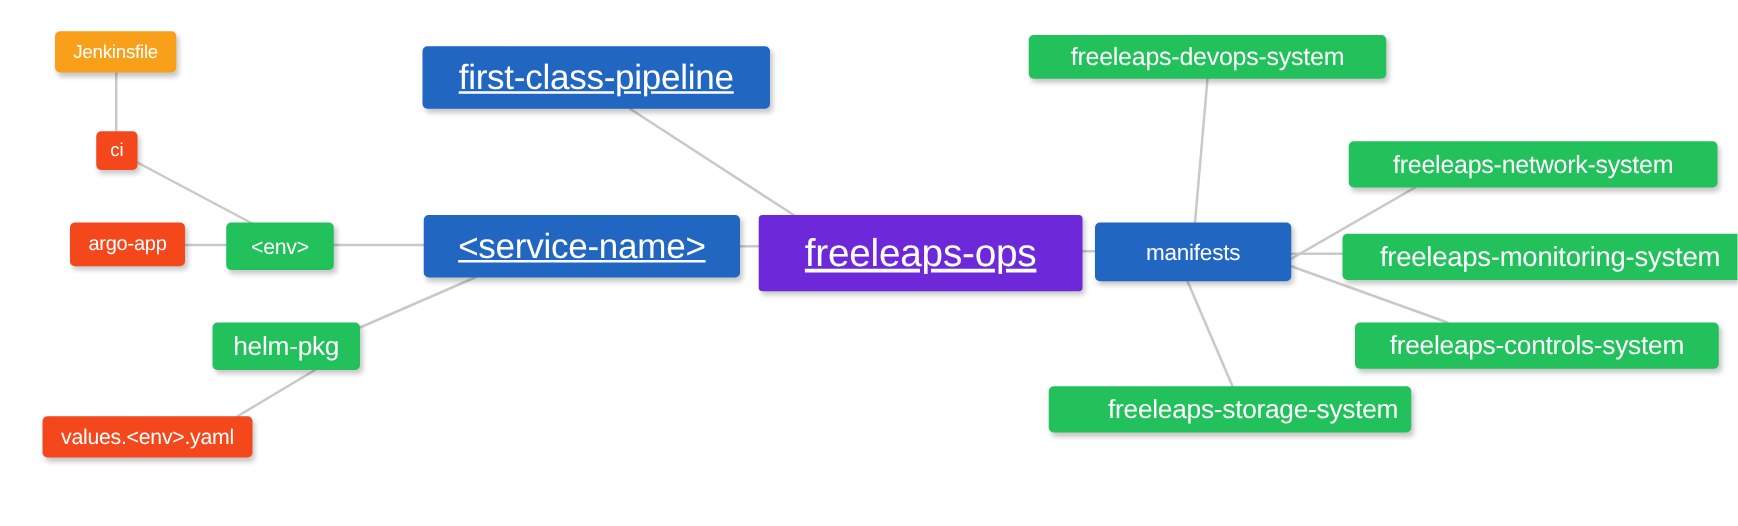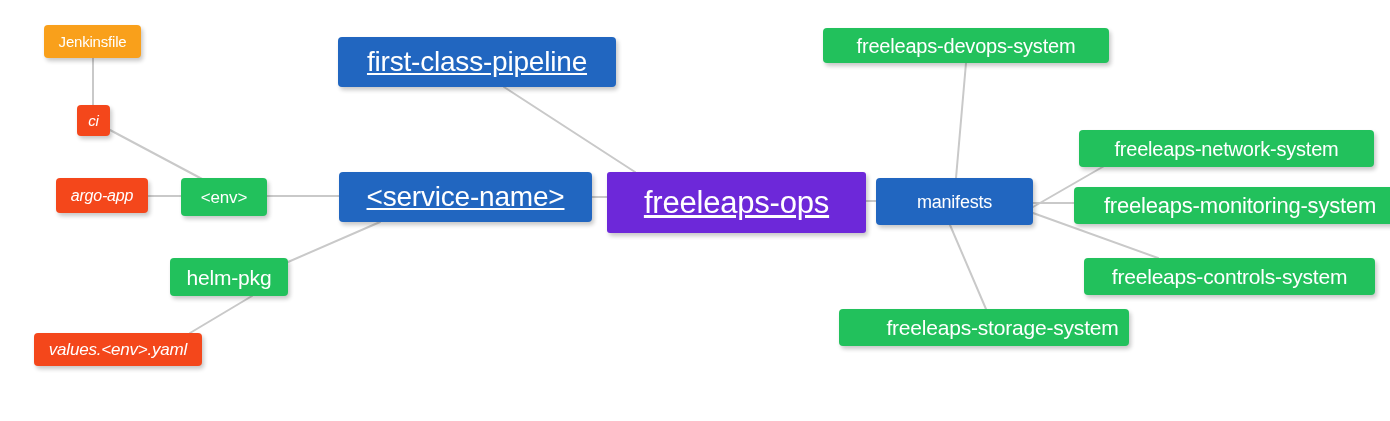--- a/index.html
+++ b/index.html
@@ -21,21 +21,21 @@
     white-space:nowrap;
     line-height:1;
     letter-spacing:-0.2px;
     box-shadow:2px 3px 4px rgba(0,0,0,0.22);
     z-index:2;
   }
   .n-root   { background:#6d28d9; border-radius:3px;text-decoration:underline; }
   .n-blue   { background:#2166c0; }
   .n-green  { background:#22c15c; }
   .n-orange { background:#f9a01b; }
-  .n-red    { background:#f4471b;font-style:italic; }
+  .n-red    { background:#f4471b; }
 </style>
 </head>
 <body>
 
 <div id="canvas">
   <svg id="edges" width="1390" height="421" viewBox="0 0 1390 421">
       <line x1="69" y1="58" x2="69" y2="105" stroke="#c9c9c9" stroke-width="2" stroke-linecap="round"></line>
       <line x1="86" y1="130" x2="180" y2="180" stroke="#c9c9c9" stroke-width="2" stroke-linecap="round"></line>
       <line x1="124" y1="196" x2="157" y2="196" stroke="#c9c9c9" stroke-width="2" stroke-linecap="round"></line>
       <line x1="243" y1="196" x2="315" y2="196" stroke="#c9c9c9" stroke-width="2" stroke-linecap="round"></line>
@@ -55,18 +55,18 @@
       <div class="node n-red" style="left: 53px; top: 105px; width: 33px; height: 31px; font-size: 15px;">ci</div>
       <div class="node n-red" style="left: 32px; top: 178px; width: 92px; height: 35px; font-size: 16px;">argo-app</div>
       <div class="node n-green" style="left: 157px; top: 178px; width: 86px; height: 38px; font-size: 17px;">&lt;env&gt;</div>
       <div class="node n-green" style="left: 146px; top: 258px; width: 118px; height: 38px; font-size: 21px;">helm-pkg</div>
       <div class="node n-red" style="left: 10px; top: 333px; width: 168px; height: 33px; font-size: 17px;">values.&lt;env&gt;.yaml</div>
       <div class="node n-blue" style="left: 314px; top: 37px; width: 278px; height: 50px; font-size: 28px; text-decoration: underline;">first-class-pipeline</div>
       <div class="node n-blue" style="left: 315px; top: 172px; width: 253px; height: 50px; font-size: 28px; text-decoration: underline;">&lt;service-name&gt;</div>
       <div class="node n-root" style="left: 583px; top: 172px; width: 259px; height: 61px; font-size: 31px;">freeleaps-ops</div>
       <div class="node n-blue" style="left: 852px; top: 178px; width: 157px; height: 47px; font-size: 18px;">manifests</div>
       <div class="node n-green" style="left: 799px; top: 28px; width: 286px; height: 35px; font-size: 20px; text-align: center;">freeleaps-devops-system</div>
-      <div class="node n-green" style="left: 1055px; top: 130px; width: 295px; height: 37px; font-size: 20px;">freeleaps-network-system</div>
+      <div class="node n-green" style="left: 1055px; top: 113px; width: 295px; height: 37px; font-size: 20px;">freeleaps-network-system</div>
       <div class="node n-green" style="left: 1050px; top: 187px; width: 332px; height: 37px; font-size: 22px;">freeleaps-monitoring-system</div>
       <div class="node n-green" style="left: 1060px; top: 258px; width: 291px; height: 37px; font-size: 21px;">freeleaps-controls-system</div>
       <div class="node n-green" style="left: 815px; top: 309px; width: 290px; height: 37px; font-size: 21px; padding-left: 37px;">freeleaps-storage-system</div>
     </div>
 </div>
 
 </body></html>

